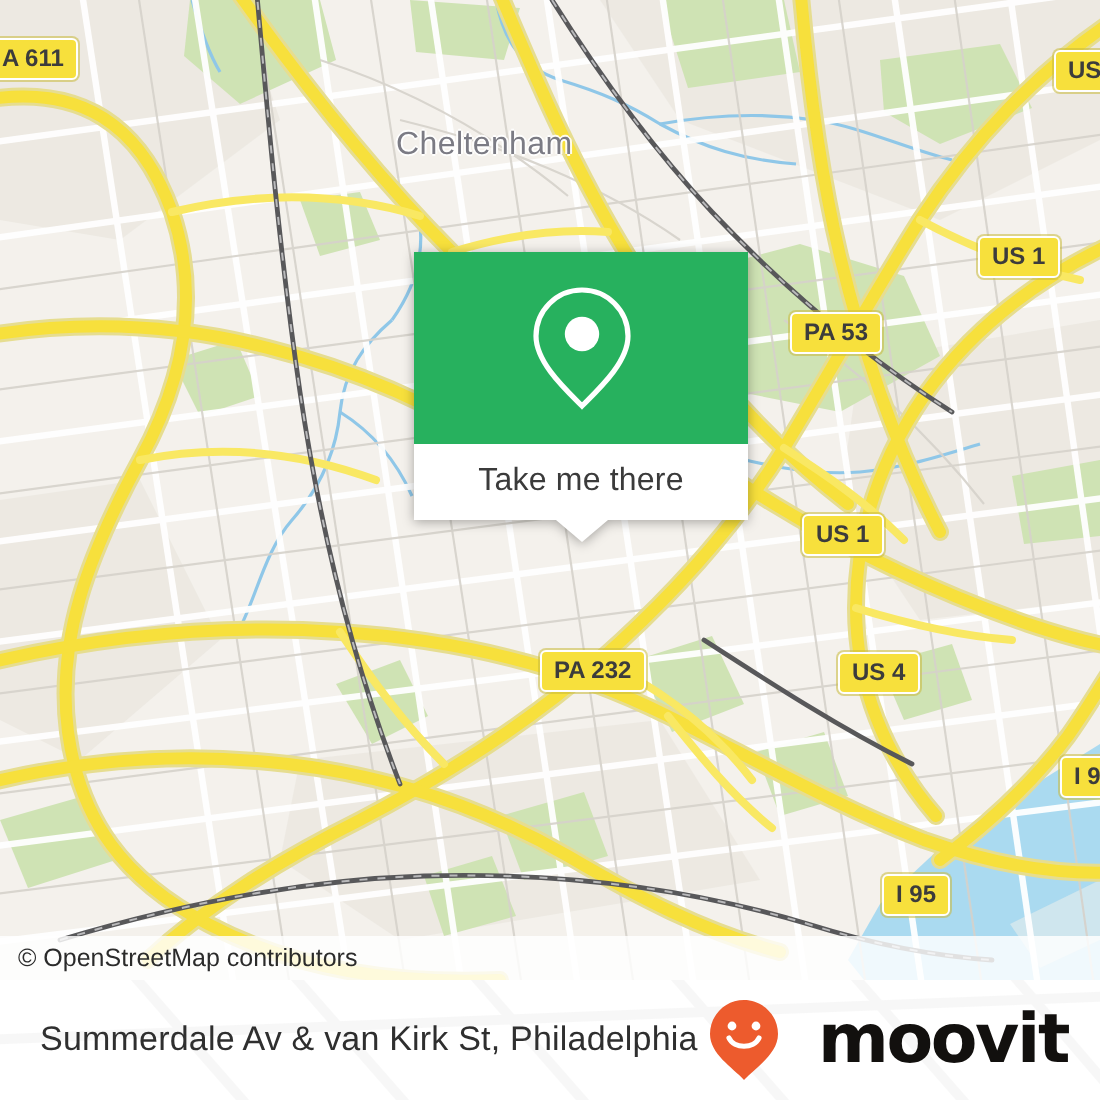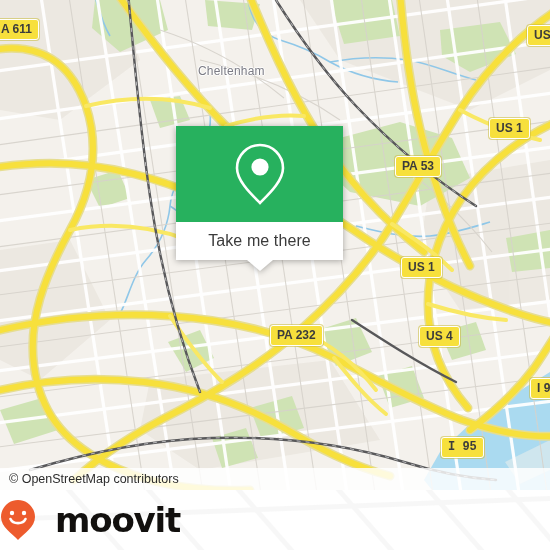--- a/index.html
+++ b/index.html
@@ -31,21 +31,21 @@
   #map-svg {
     position: absolute;
     left: 0;
     top: 0;
     display: block;
   }
 
   .map-label {
     position: absolute;
     color: #7b7b84;
-    font-size: 12px;
+    font-size: 16px;
     font-family: "Liberation Sans", sans-serif;
     white-space: nowrap;
     letter-spacing: .2px;
     text-shadow:
       1px 0 0 rgba(255,255,255,.9), -1px 0 0 rgba(255,255,255,.9),
       0 1px 0 rgba(255,255,255,.9), 0 -1px 0 rgba(255,255,255,.9);
     pointer-events: none;
   }
 
   
@@ -78,21 +78,21 @@
   #attribution span {
     font-size: 12.5px;
     color: #2b2b2b;
     padding-left: 9px;
     font-family: "Liberation Sans", sans-serif;
   }
 
   
   #popup {
     position: absolute;
-    left: 176px;
+    left: 207px;
     top: 126px;
     width: 167px;
     filter: drop-shadow(0 1px 3px rgba(0,0,0,.32));
     text-align: center;
   }
   #popup-body {
     background: #27b15e;
     height: 96px;
     display: flex;
     align-items: center;
@@ -325,21 +325,21 @@
     <div class="map-label" style="left:198px; top:64px;">Cheltenham</div>
 
     <div class="shield" style="left:-6px; top:19px;">A 611</div>
     <div class="shield" style="left:527px; top:25px;">US</div>
     <div class="shield" style="left:489px; top:118px;">US 1</div>
     <div class="shield" style="left:395px; top:156px;">PA 53</div>
     <div class="shield" style="left:401px; top:257px;">US 1</div>
     <div class="shield" style="left:270px; top:300px;margin-top:25px;">PA 232</div>
     <div class="shield" style="left:419px; top:326px;">US 4</div>
     <div class="shield" style="left:530px; top:378px;">I 9</div>
-    <div class="shield" style="left:441px; top:437px;font-family:Liberation Mono, monospace;">I 95</div>
+    <div class="shield" style="left:441px; top:437px;">I 95</div>
 
     <div id="popup">
       <div id="popup-body">
         <svg id="popup-pin" width="58" height="66" viewBox="0 0 58 66">
           <path d="M29 4 C16.3 4 6 14.3 6 27 C6 40 20 53 29 62 C38 53 52 40 52 27 C52 14.3 41.7 4 29 4 Z" fill="none" stroke="#ffffff" stroke-width="2.6"></path>
           <circle cx="29" cy="26" r="8.6" fill="#ffffff"></circle>
         </svg>
       </div>
       <div id="popup-footer">
         <span id="popup-action">Take me there</span>
@@ -359,20 +359,21 @@
         <path d="M60,-10 L130,70"></path>
           <path d="M140,-10 L210,70"></path>
         <path d="M230,-10 L300,70"></path>
           <path d="M330,-10 L400,70"></path>
         <path d="M420,-10 L490,70"></path>
           <path d="M500,-10 L560,60"></path>
         <path d="M-10,30 L560,8"></path>
       </g>
     </svg>
 
+    <div id="place-title">Summerdale Av &amp; van Kirk St, Philadelphia</div>
 
     <div id="brand">
       <svg width="36" height="42" viewBox="0 0 36 42">
         <path d="M18 1 C8.6 1 1 8.6 1 18 C1 28 12 34.5 18 41 C24 34.5 35 28 35 18 C35 8.6 27.4 1 18 1 Z" fill="#ed5b2d"></path>
         <circle cx="12" cy="14" r="2.2" fill="#ffffff"></circle>
         <circle cx="24" cy="14" r="2.2" fill="#ffffff"></circle>
         <path d="M10.5 20 C13 25.5 23 25.5 25.5 20" fill="none" stroke="#ffffff" stroke-width="2.6" stroke-linecap="round"></path>
       </svg>
       <span id="brand-wordmark">moovit</span>
     </div>

